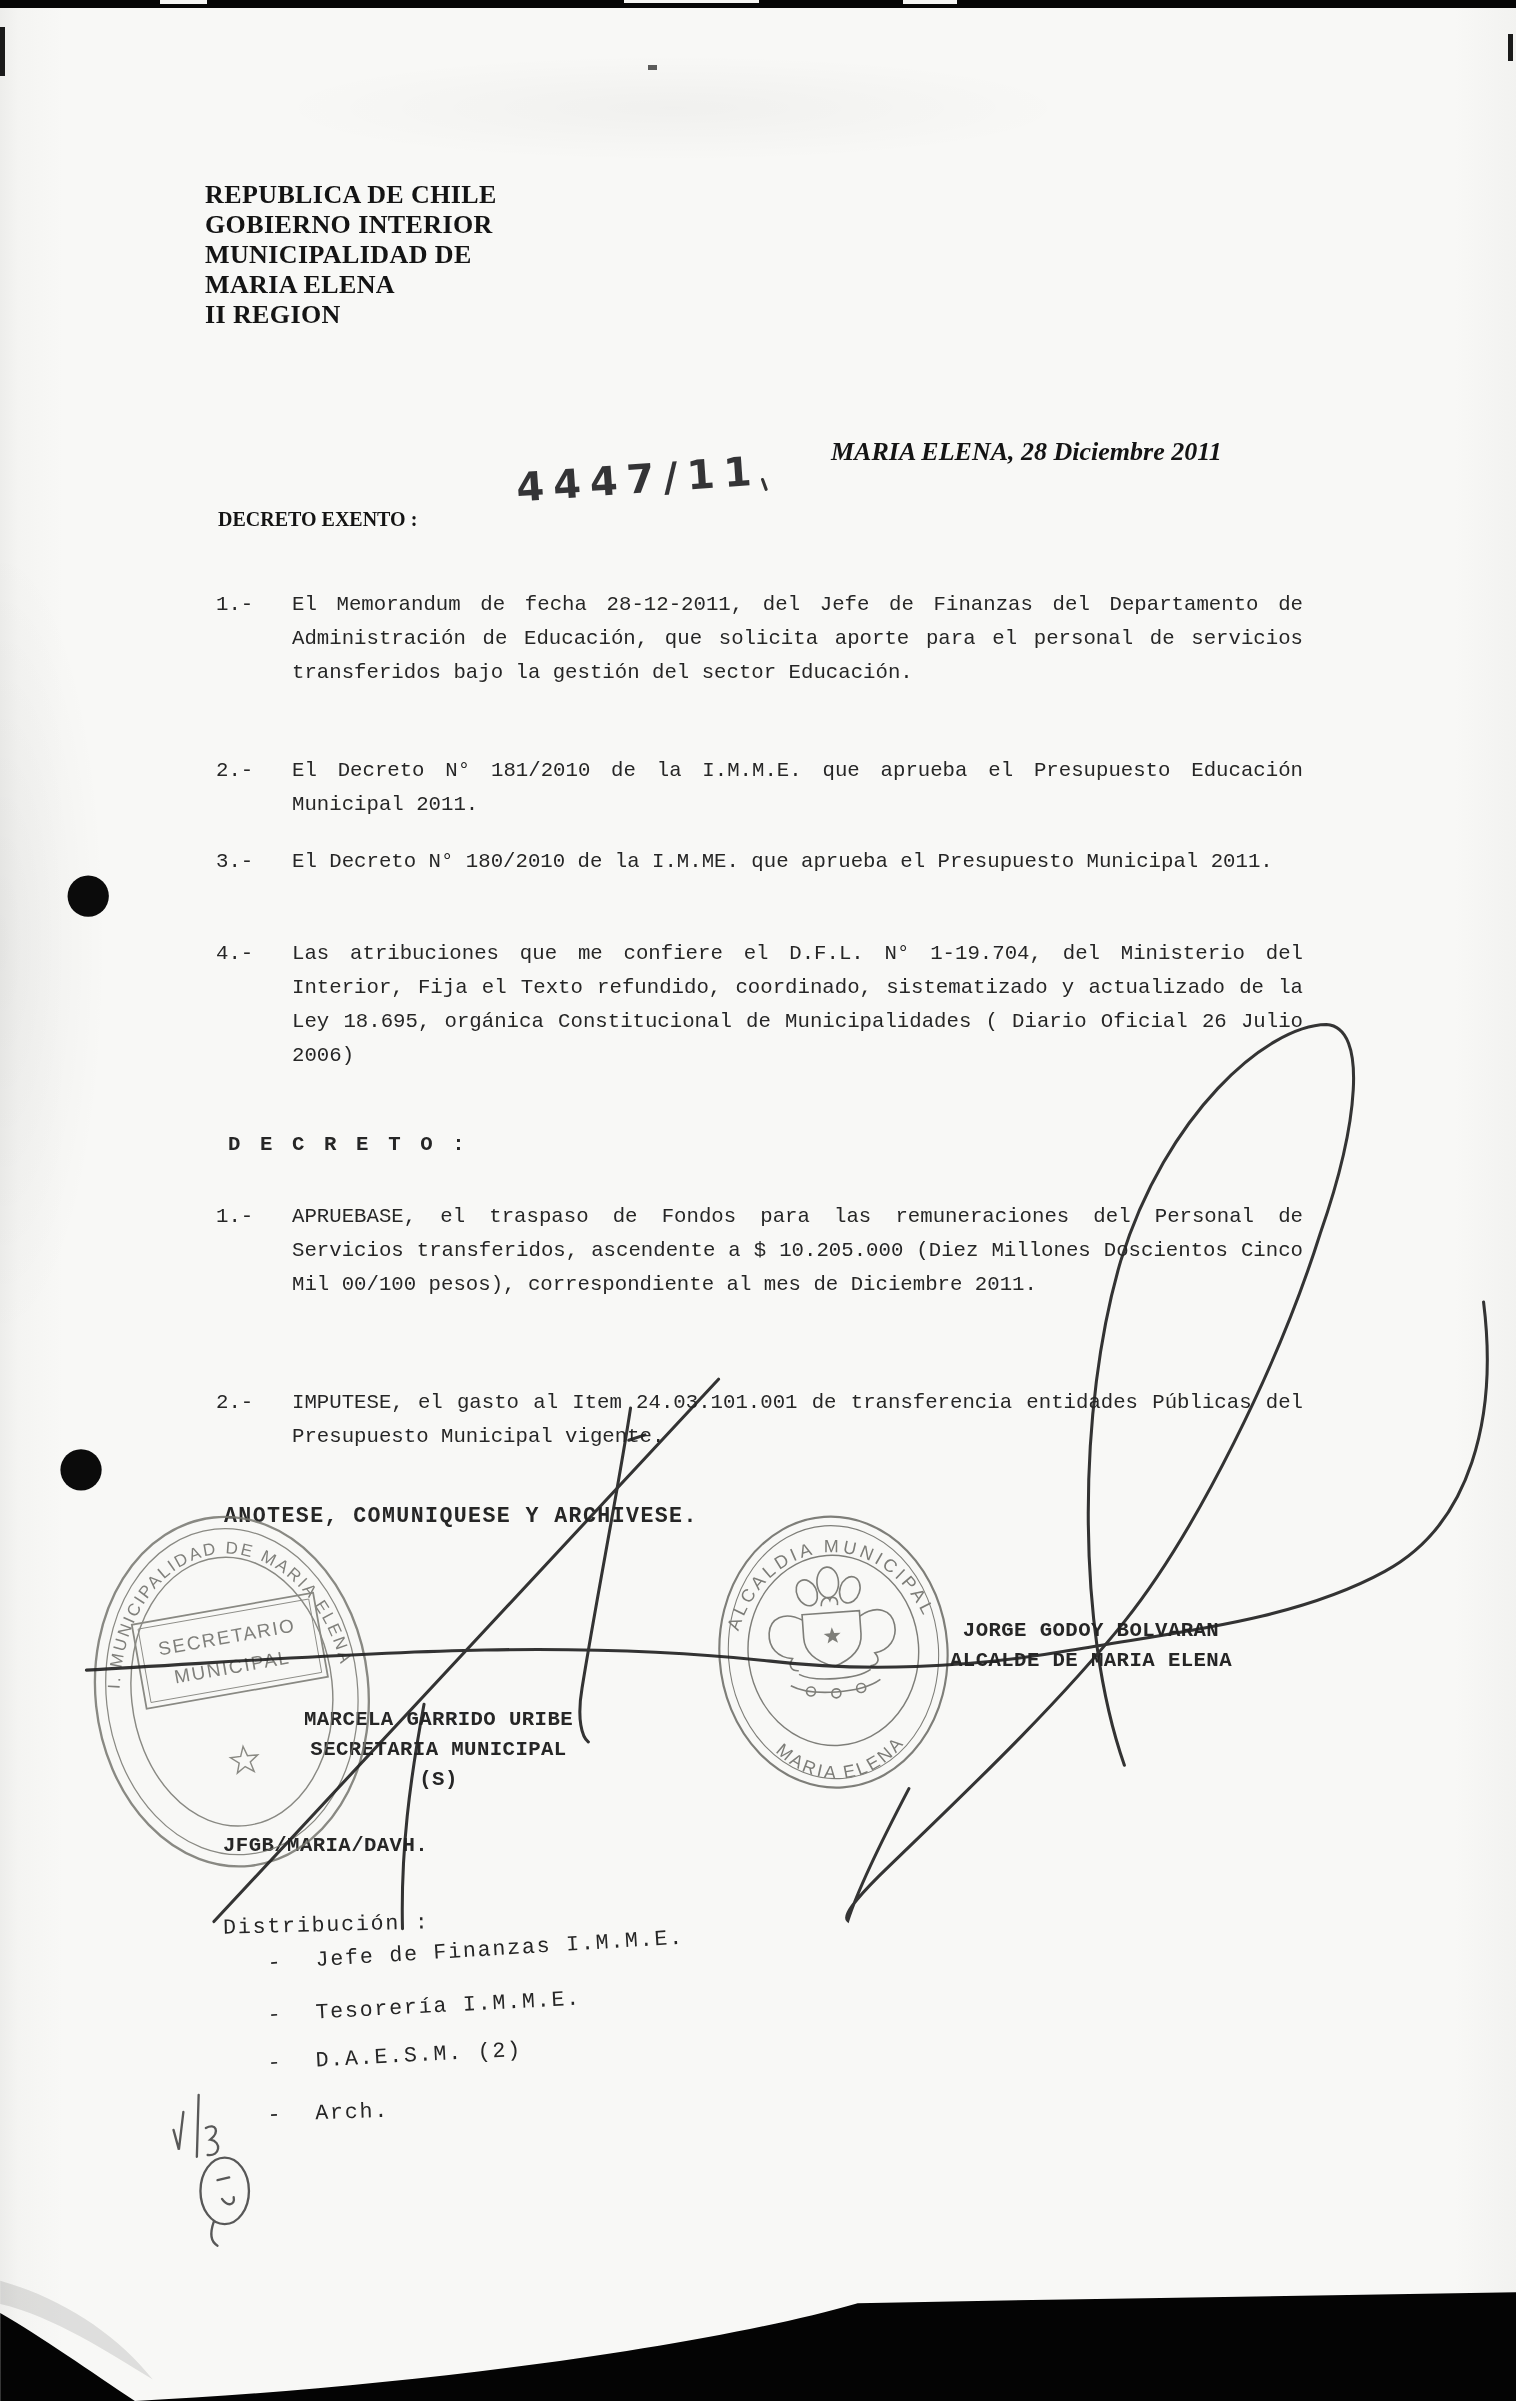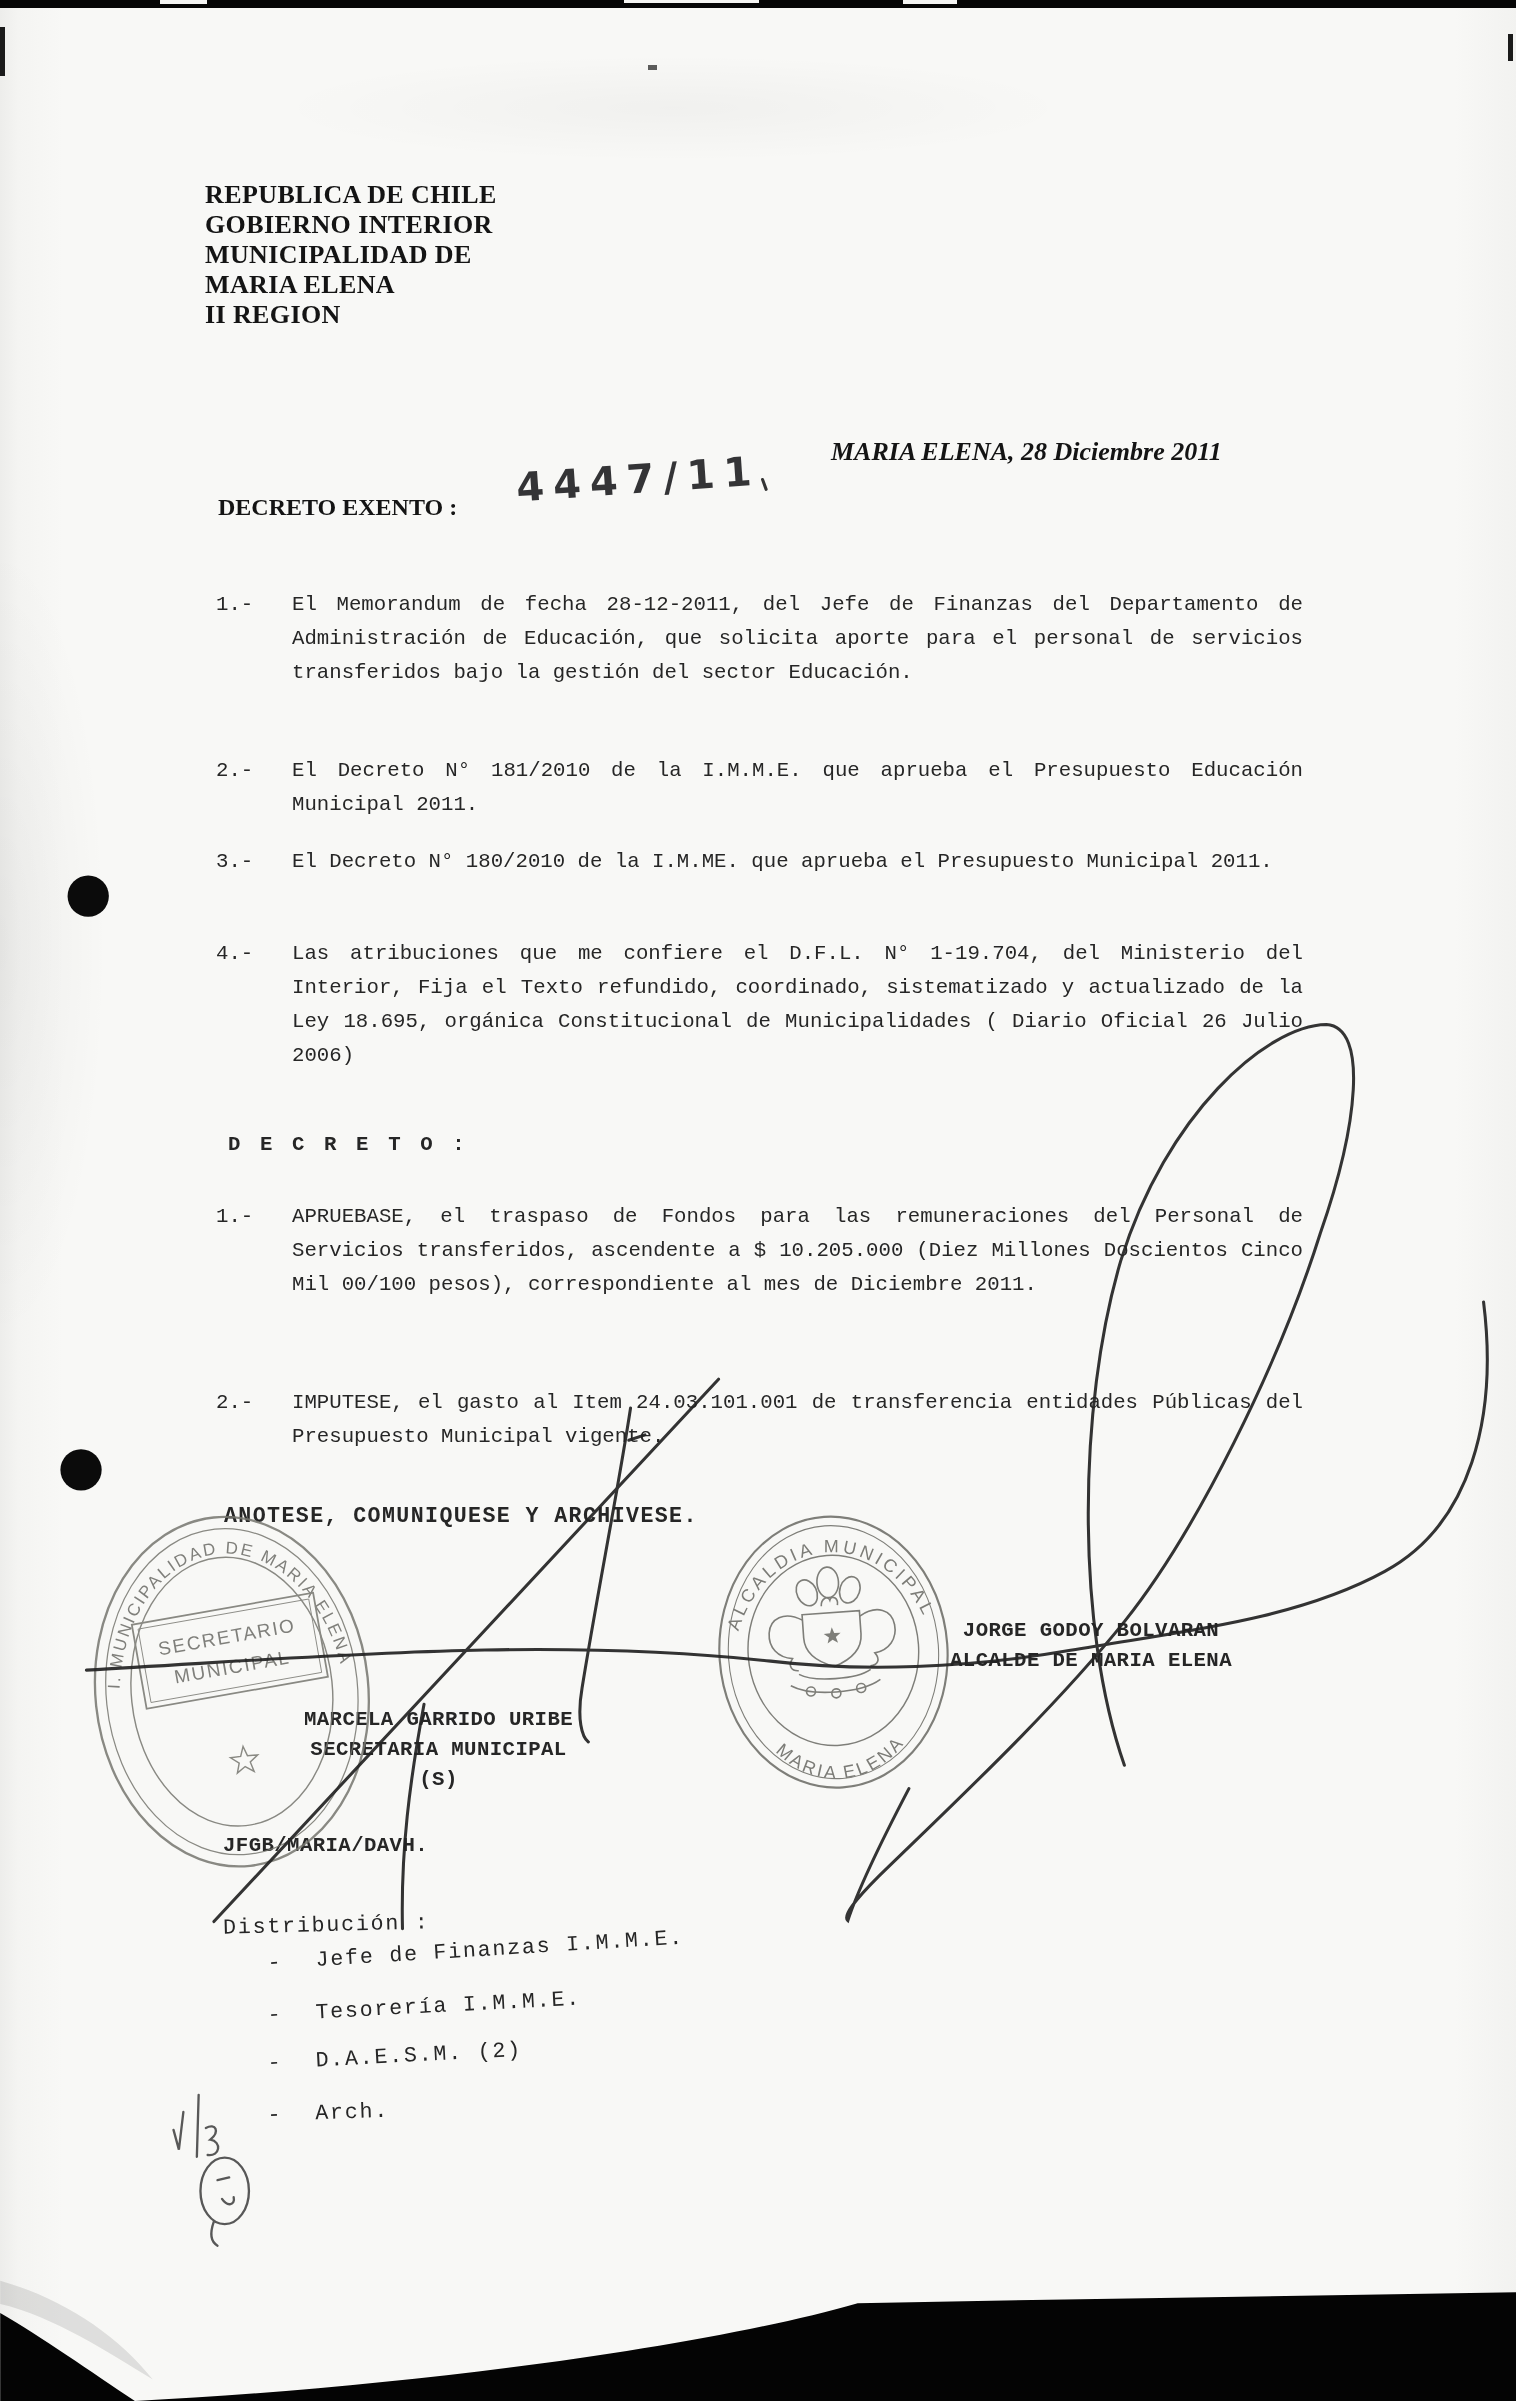--- a/index.html
+++ b/index.html
@@ -7,21 +7,21 @@
          background:linear-gradient(90deg,#ededeb 0px,#f4f4f2 18px,#f8f8f6 63px,#f8f8f6 1455px,#f2f2f0 1517px);
          font-family:"Liberation Serif",serif;color:#1d1d1d;}
   .shade{position:absolute;pointer-events:none;}
   .topbar{position:absolute;left:0;top:0;width:1517px;height:8px;background:#060606;}
   .notch{position:absolute;background:#f5f5f3;}
   .speck{position:absolute;background:#1a1a1a;}
 
   .letterhead{position:absolute;left:205px;top:180px;width:307px;text-align:left;
               font-weight:bold;font-size:26px;line-height:30px;letter-spacing:0.4px;color:#141414;}
   .dateline{position:absolute;left:831px;top:437px;font-weight:bold;font-size:26px;color:#141414;font-style:italic;}
-  .decree-label{position:absolute;left:218px;top:494px;font-weight:bold;font-size:24px;color:#141414;}
+  .decree-label{position:absolute;left:218px;top:508px;font-weight:bold;font-size:20px;color:#141414;}
   .decree-number{position:absolute;left:516px;top:456px;transform:rotate(-4deg);
                  font-family:"DejaVu Sans",sans-serif;font-weight:bold;font-size:40px;
                  letter-spacing:9px;color:#19191c;opacity:.88;}
 
   .mono{font-family:"Liberation Mono",monospace;color:#262626;}
   .item{position:absolute;left:216px;width:1101px;}
   .item .num{position:absolute;left:0;top:0;font-size:20.7px;line-height:34px;}
   .item .txt{position:absolute;left:76px;top:0;width:1011px;font-size:20.7px;line-height:34px;
              text-align:justify;}
   .decreto-h{position:absolute;left:228px;top:1133px;font-size:20.7px;font-weight:bold;letter-spacing:3.6px;}

